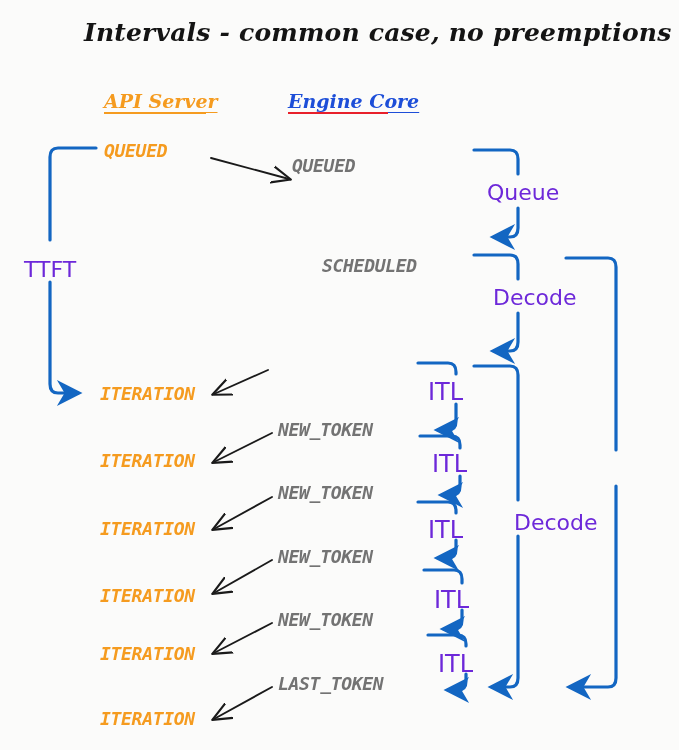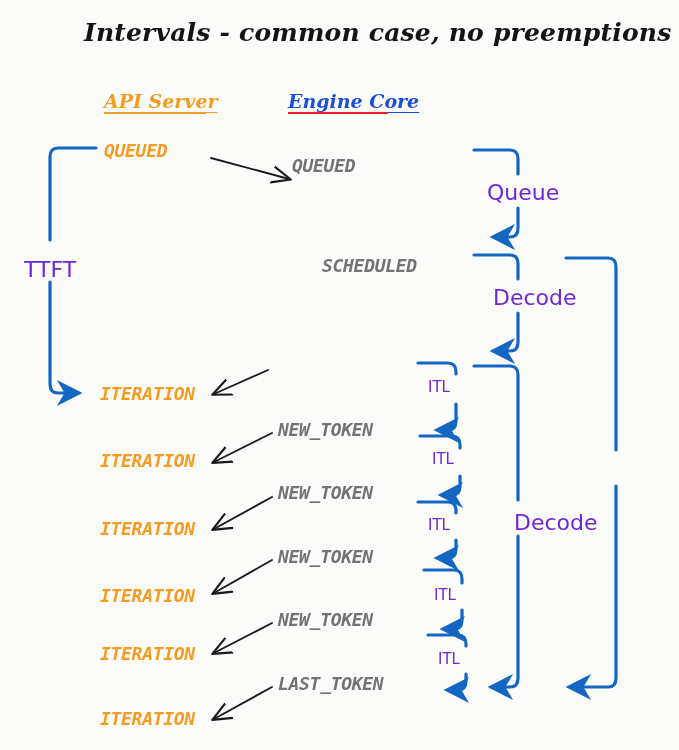--- a/index.html
+++ b/index.html
@@ -35,21 +35,21 @@
     font-size:18px;letter-spacing:-.3px;
   }
   .state.api{color:#F59B1F;}
   .state.engine{color:#737373;}
 
   .blbl{
     color:#6d28d9;
     font-family:"DejaVu Sans", sans-serif;
     font-size:22px;font-weight:400;
   }
-  .blbl.small{font-size:15px;}
+  .blbl.small{font-size:24px;}
 
   
   svg#wires{position:absolute;left:0;top:0;width:679px;height:750px;
             pointer-events:none;}
 </style>
 </head>
 <body>
 
 <div id="stage">
 

